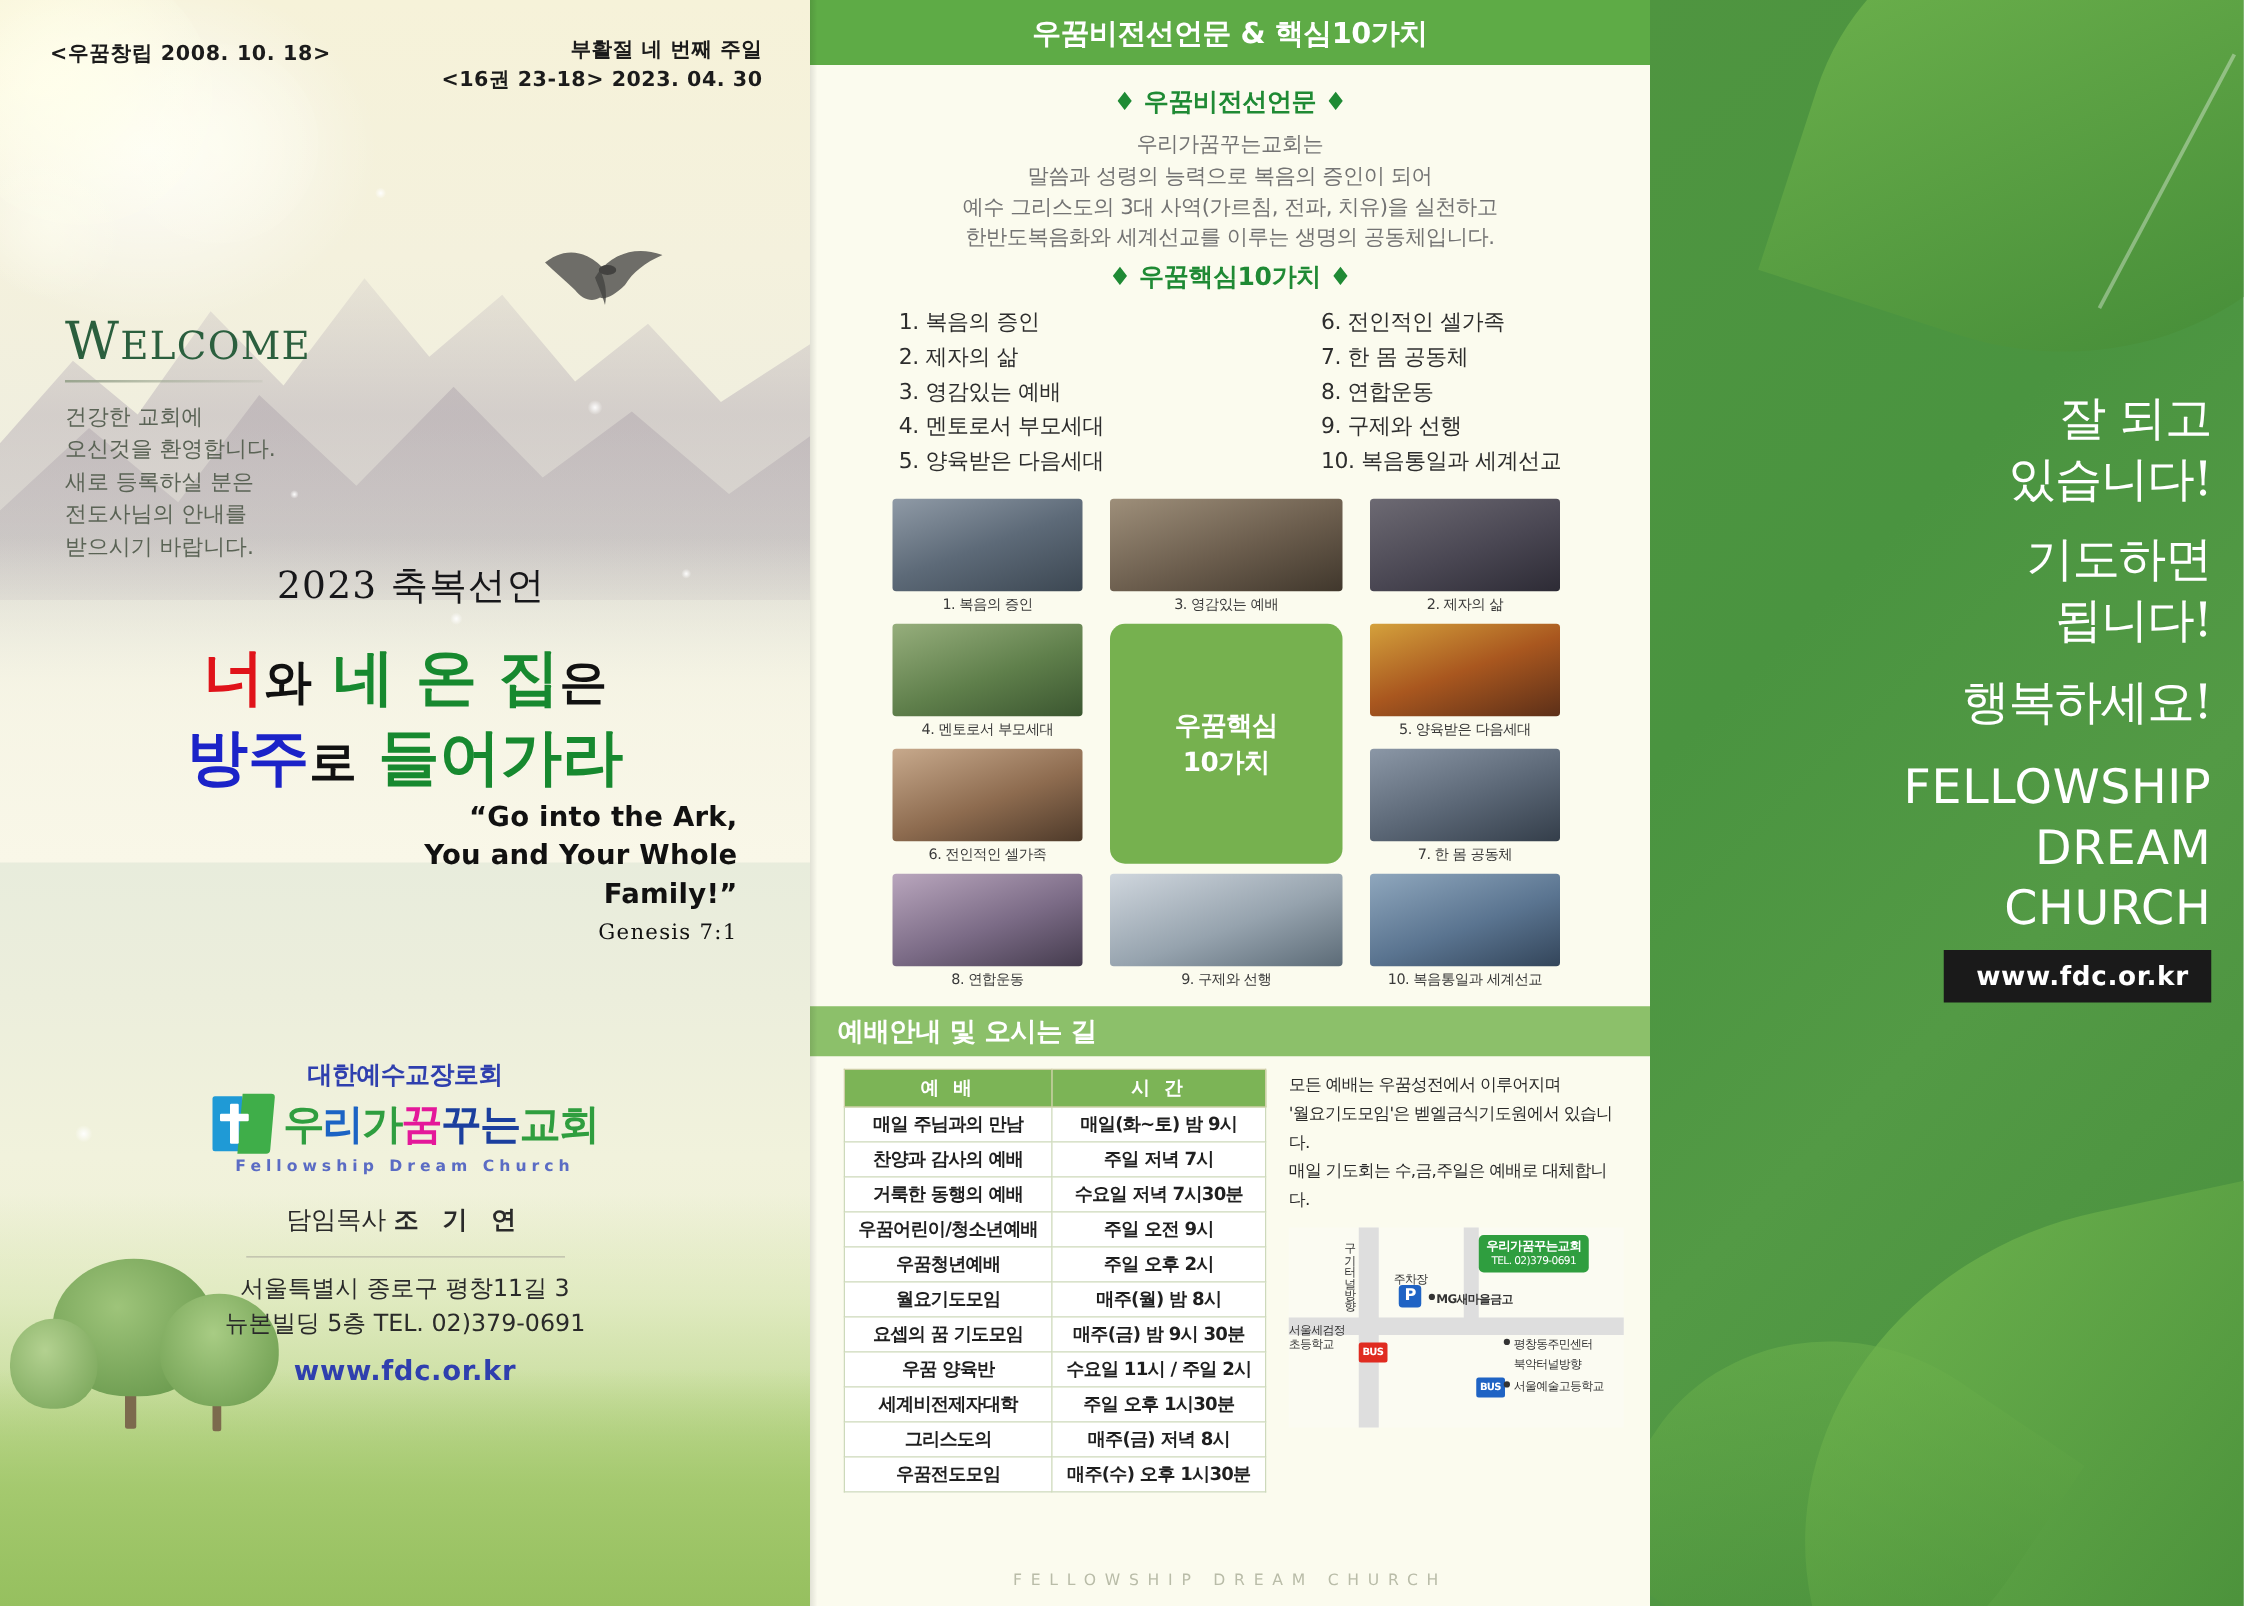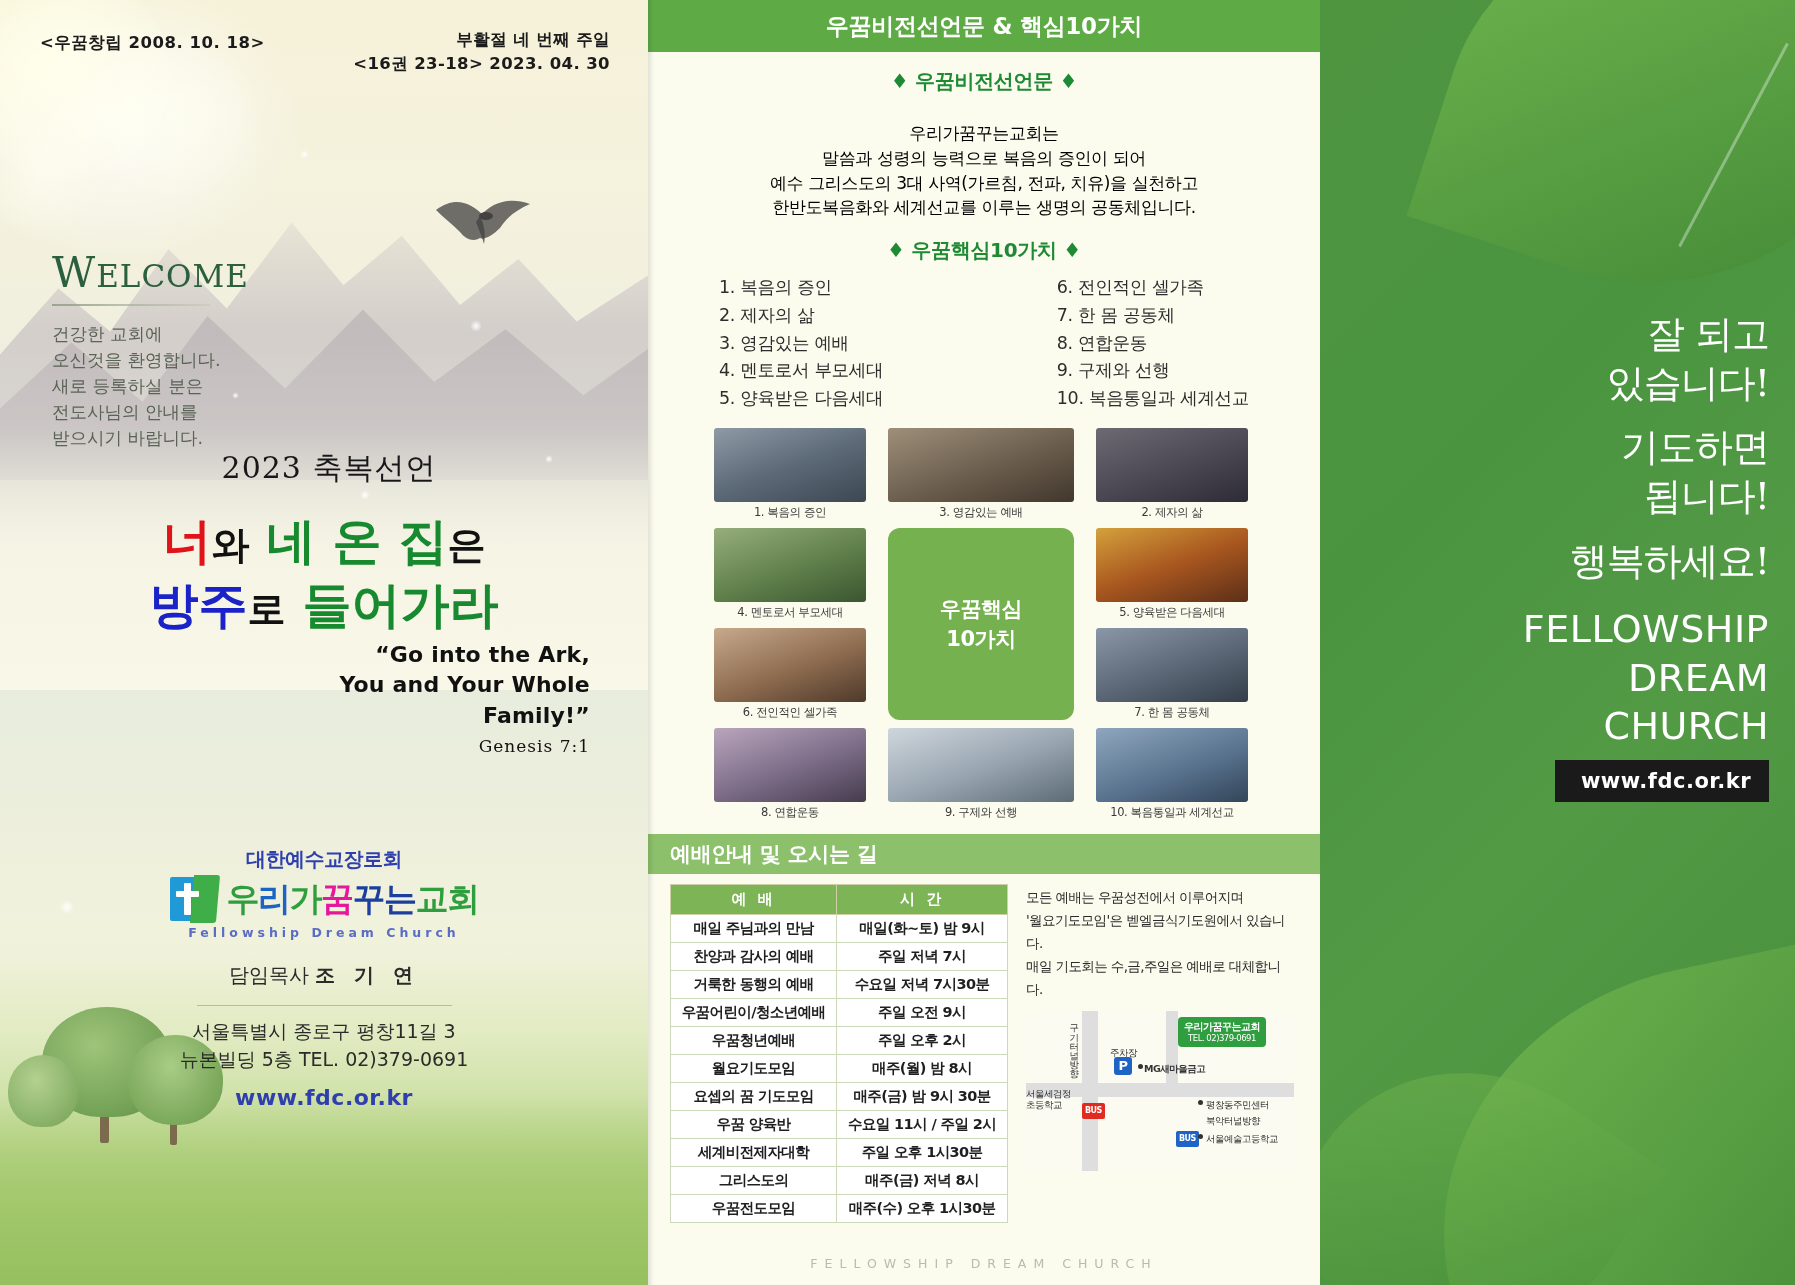--- a/index.html
+++ b/index.html
@@ -85,37 +85,37 @@
   .pastor b{font-weight:bold;letter-spacing:6px;margin-left:6px;}
   .addr-rule{margin:16px auto 0;width:255px;height:1px;background:#b9b9a8;}
   .addr{margin-top:12px;font-size:19px;color:#2a2a2a;line-height:1.45;}
   .site{margin-top:12px;font-size:22px;font-weight:bold;color:#2f3fae;letter-spacing:.5px;}
 
   
   .panel-center{position:relative;width:672px;height:1285px;flex:none;background:#fbfbee;overflow:hidden;}
   .band{background:#5eab46;color:#fff;font-weight:bold;}
   .band-top{height:52px;display:flex;align-items:center;justify-content:center;font-size:23px;letter-spacing:-.3px;}
   .vision-head{margin-top:16px;text-align:center;font-size:20px;font-weight:bold;color:#1f8a34;letter-spacing:-.3px;}
-  .vision-body{margin-top:26px;text-align:center;font-size:17px;color:#000000;line-height:1.46;letter-spacing:-.4px;}
-  .values-head{margin-top:17px;text-align:center;font-size:20px;font-weight:bold;color:#1f8a34;letter-spacing:-.3px;}
+  .vision-body{margin-top:9px;text-align:center;font-size:17px;color:#737373;line-height:1.46;letter-spacing:-.4px;}
+  .values-head{margin-top:5px;text-align:center;font-size:20px;font-weight:bold;color:#1f8a34;letter-spacing:-.3px;}
   .values-grid{margin:10px auto 0;width:530px;display:flex;justify-content:space-between;}
   .values-col{font-size:17.5px;color:#2d2d2d;line-height:1.58;letter-spacing:-.3px;}
 
   .photo-grid{position:relative;margin:16px auto 0;width:540px;display:grid;
     grid-template-columns:152px 186px 152px;grid-template-rows:repeat(4,auto);gap:8px 22px;}
   .ph{position:relative;}
   .ph .img{width:100%;height:74px;border-radius:3px;overflow:hidden;position:relative;}
   .ph .cap{margin-top:3px;text-align:center;font-size:11.5px;color:#3a3a3a;letter-spacing:-.4px;}
   .center-badge{grid-column:2;grid-row:2 / span 2;background:#76b14f;border-radius:12px;
     display:flex;flex-direction:column;align-items:center;justify-content:center;color:#fff;font-weight:bold;
     font-size:21px;line-height:1.45;letter-spacing:-.4px;}
 
   .band-mid{margin-top:14px;height:40px;display:flex;align-items:center;padding-left:22px;font-size:21px;letter-spacing:-.3px;
     background:#8cc06a;}
-  .sched-wrap{display:flex;gap:18px;padding:10px 14px 0 22px;}
+  .sched-wrap{display:flex;gap:18px;padding:10px 14px 0 22px;justify-content:center;}
   table.sched{border-collapse:collapse;width:338px;font-size:14.5px;letter-spacing:-.6px;}
   table.sched th{background:#7cb456;color:#fff;font-weight:bold;padding:5px 0;font-size:15px;border:1px solid #cfcfa8;letter-spacing:3px;}
   table.sched td{padding:4px 6px;text-align:center;border-bottom:1px solid #cdd9bb;border-left:1px solid #cdd9bb;border-right:1px solid #cdd9bb;color:#1f1f1f;font-weight:bold;background:#fff;}
   .note{width:270px;font-size:13.5px;color:#2a2a2a;line-height:1.7;letter-spacing:-.6px;padding-top:2px;}
   .mapbox{position:relative;margin-top:10px;width:268px;height:160px;background:#fbfbf2;}
   .mp-road{position:absolute;background:#dedede;}
   .mp-lbl{position:absolute;font-size:9.5px;color:#333;letter-spacing:-.5px;white-space:nowrap;}
   .mp-bus{position:absolute;background:#e02b20;color:#fff;font-size:8px;font-weight:bold;padding:1px 3px;border-radius:2px;}
   .mp-church{position:absolute;background:#2f9e3f;color:#fff;font-size:10px;font-weight:bold;
     border-radius:4px;padding:3px 6px;line-height:1.3;text-align:center;letter-spacing:-.5px;}

